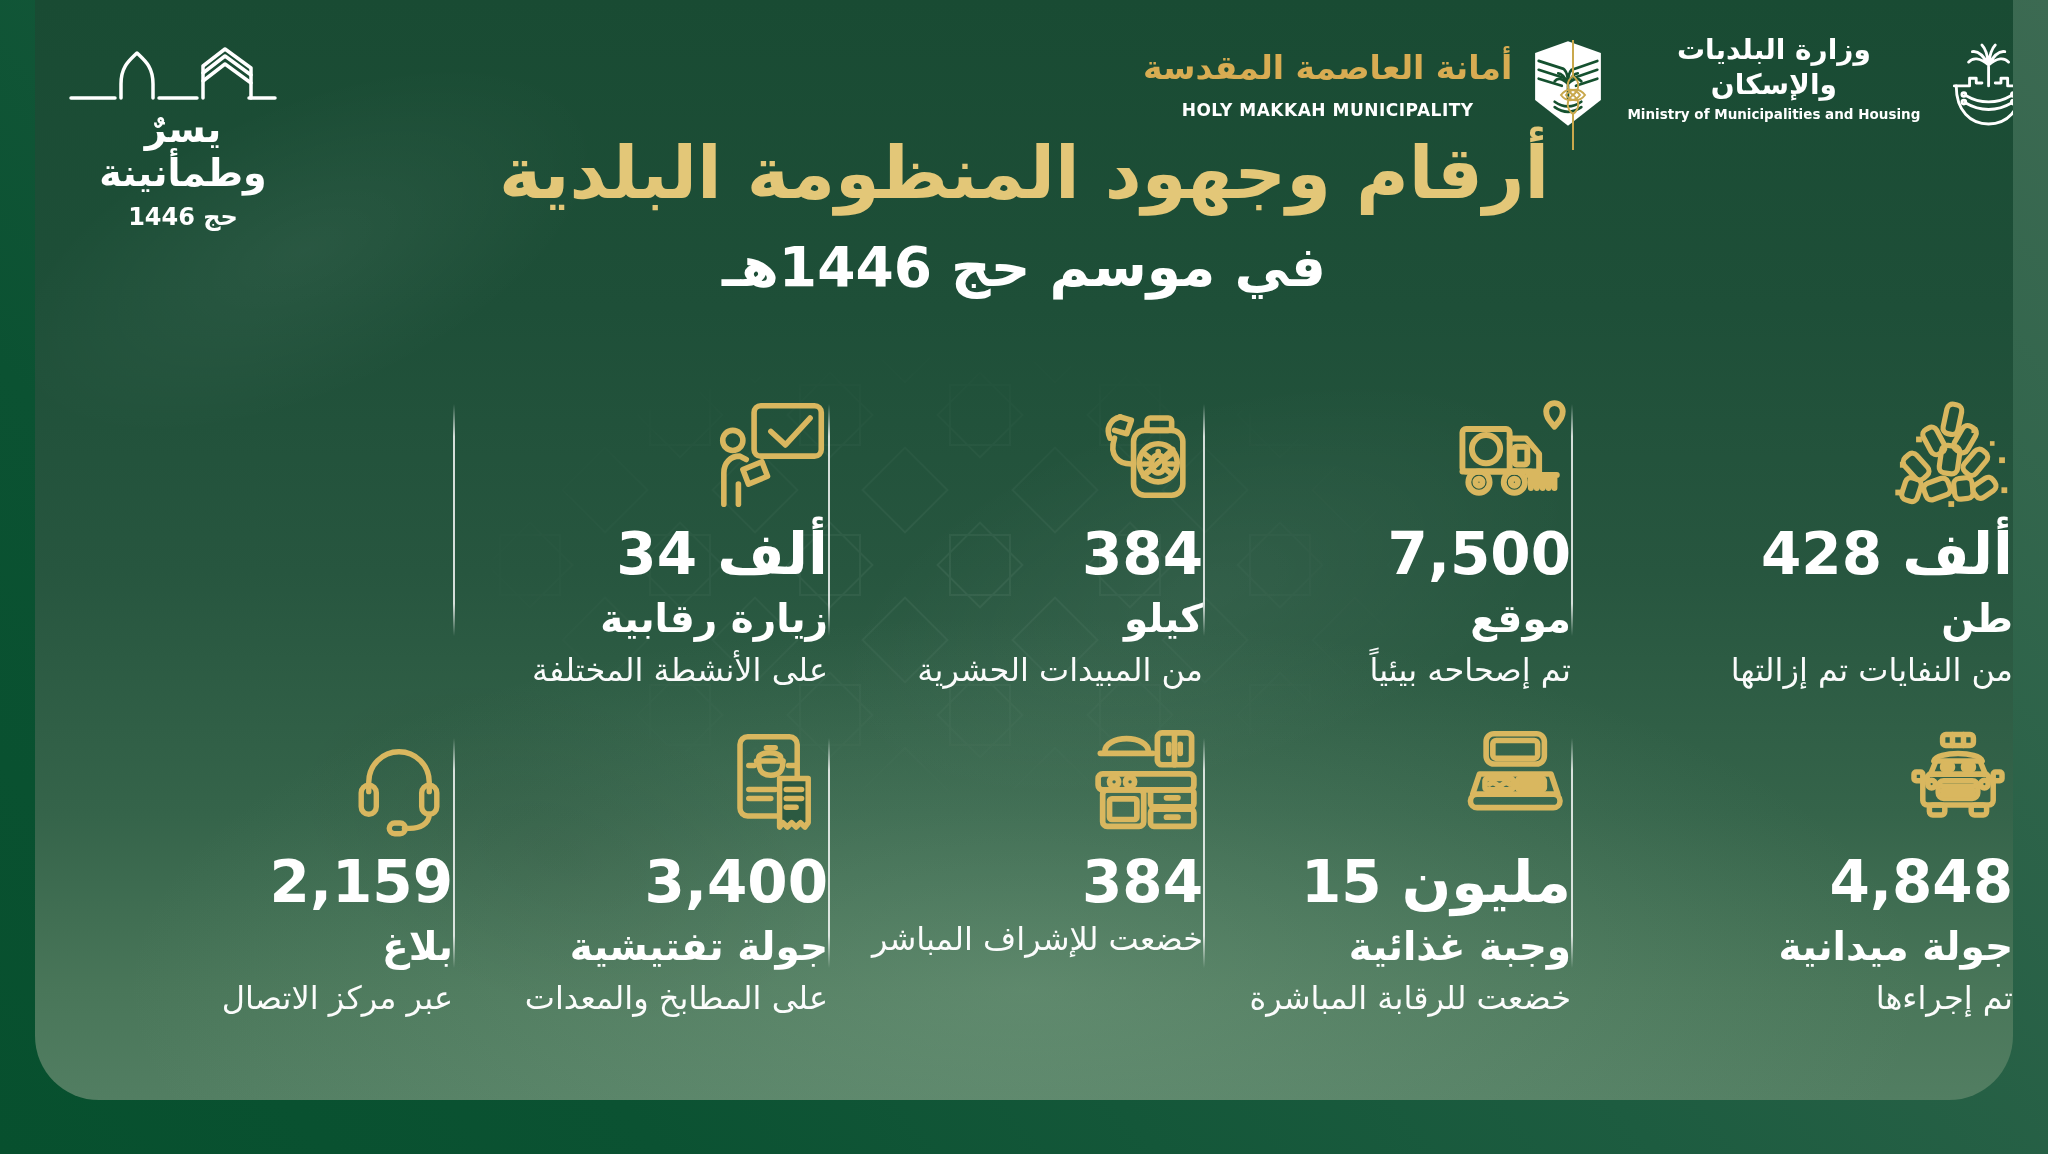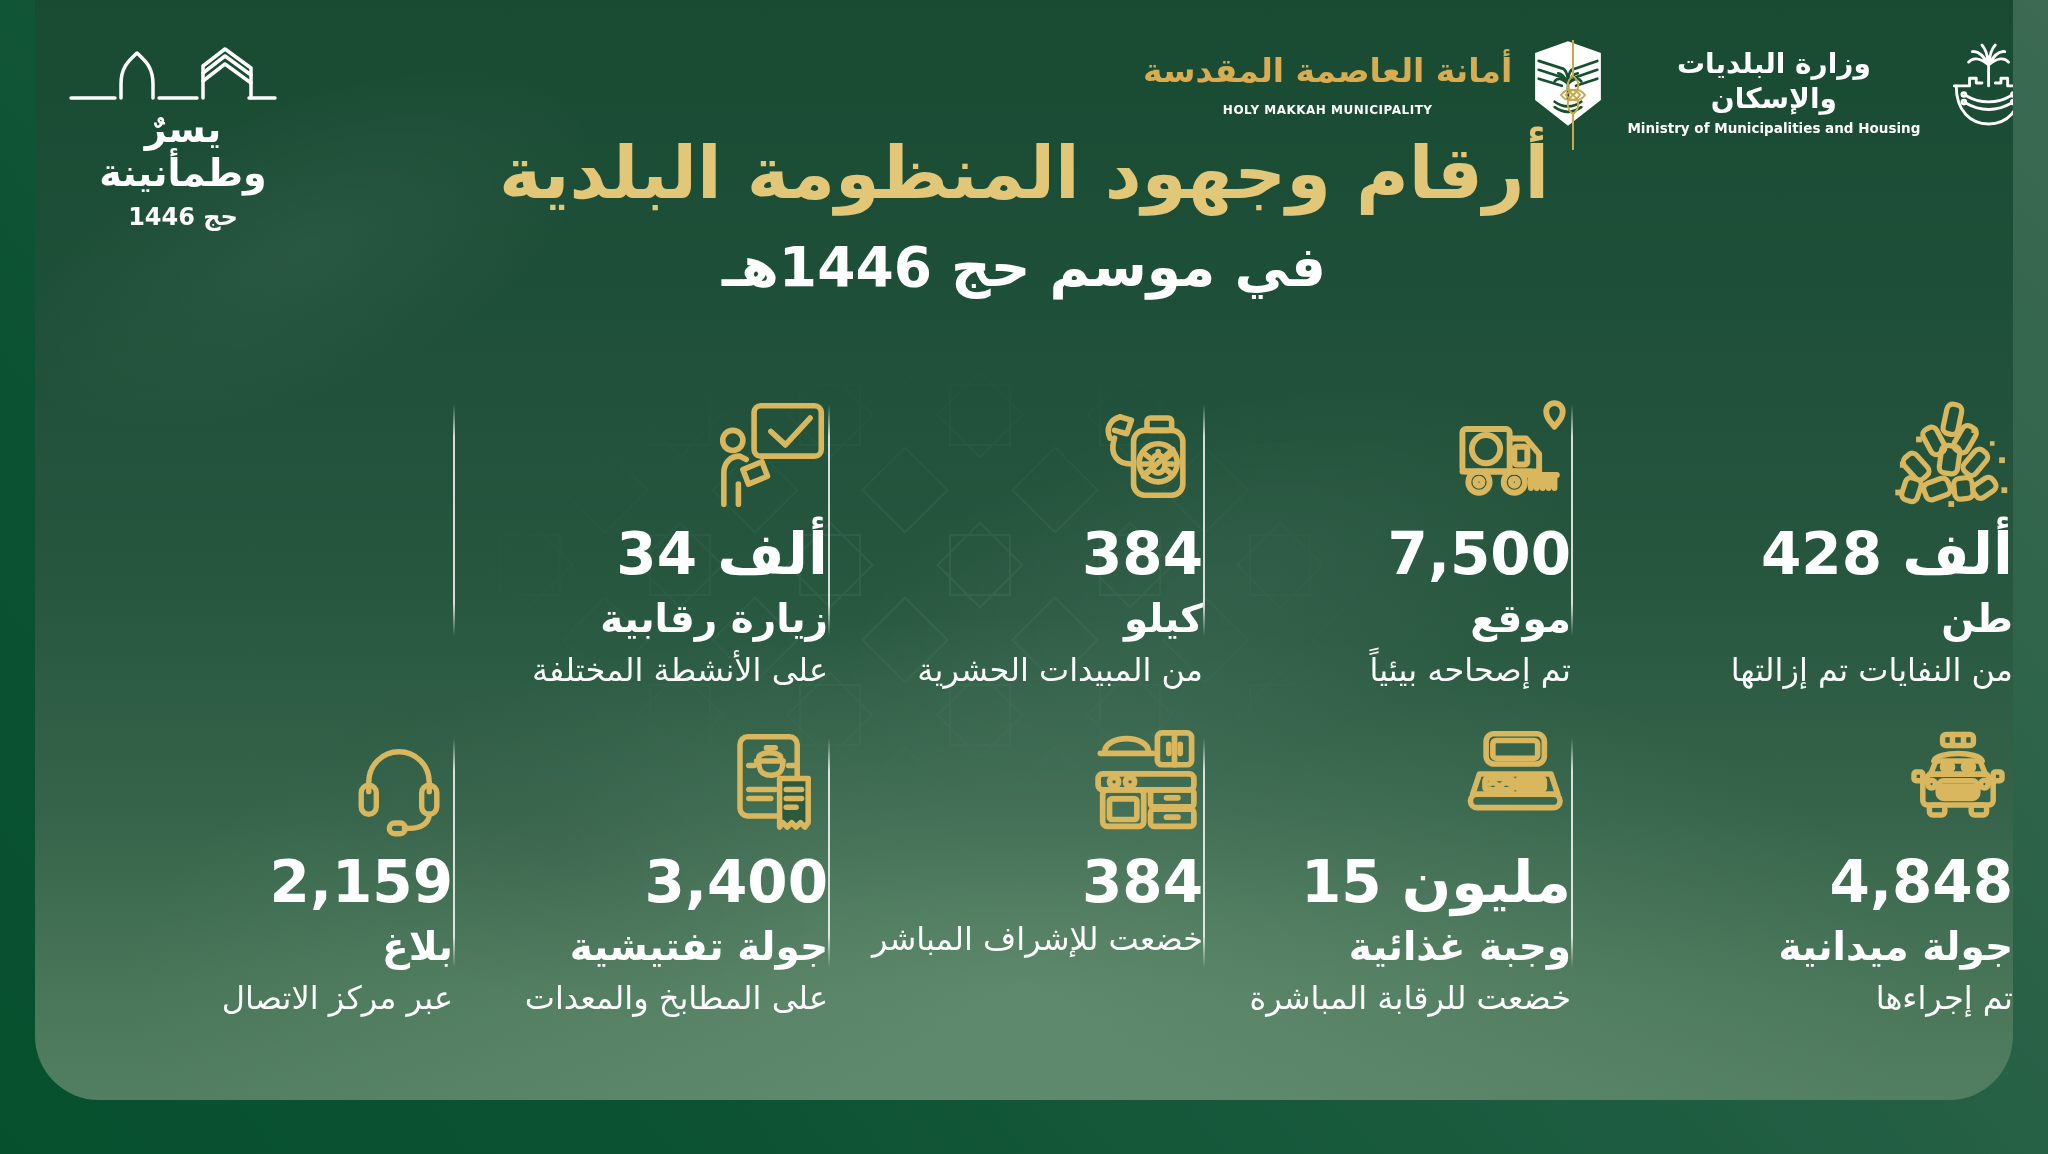--- a/index.html
+++ b/index.html
@@ -22,23 +22,23 @@
        -webkit-mask-image:radial-gradient(closest-side,#000,transparent);
        mask-image:radial-gradient(closest-side,#000,transparent);}
   
   .badge{position:absolute;left:28px;top:18px;width:240px;text-align:center;color:#fff;}
   .badge-cal{font-size:38px;font-weight:bold;line-height:1.15;margin-top:2px;}
   .badge-sub{font-size:24px;font-weight:bold;margin-top:8px;letter-spacing:1px;}
   .logos{position:absolute;top:26px;left:0;right:22px;height:130px;}
   .logo-makkah{position:absolute;left:1108px;top:10px;display:flex;align-items:center;gap:16px;}
   .logo-makkah .txt{text-align:center;}
   .mk-ar{color:#d8ac52;font-size:33px;font-weight:bold;line-height:1.2;}
-  .mk-en{color:#fff;font-size:12px;font-weight:bold;letter-spacing:.5px;margin-top:12px;white-space:nowrap;}
+  .mk-en{color:#fff;font-size:17px;font-weight:bold;letter-spacing:.5px;margin-top:12px;white-space:nowrap;}
   .ornament{position:absolute;left:1524px;top:12px;}
-  .logo-ministry{position:absolute;left:1588px;top:6px;display:flex;align-items:flex-end;gap:16px;}
+  .logo-ministry{position:absolute;left:1588px;top:6px;display:flex;align-items:flex-start;gap:16px;}
   .logo-ministry .txt{text-align:center;}
   .mn-ar{color:#fff;font-size:28px;font-weight:bold;line-height:1.25;}
   .mn-en{color:#fff;font-size:13.5px;font-weight:bold;margin-top:4px;white-space:nowrap;}
   
   .titles{position:absolute;left:0;right:0;top:128px;text-align:center;direction:rtl;}
   .main-title{color:#e3c778;font-size:72px;font-weight:bold;line-height:1.25;margin:0;}
   .sub-title{color:#ffffff;font-size:55px;font-weight:bold;line-height:1.3;margin:14px 0 0 0;}
   
   .stats-row{position:absolute;left:0;width:1978px;display:grid;direction:rtl;
              grid-template-columns:442px 368px 375px 375px 418px;}

